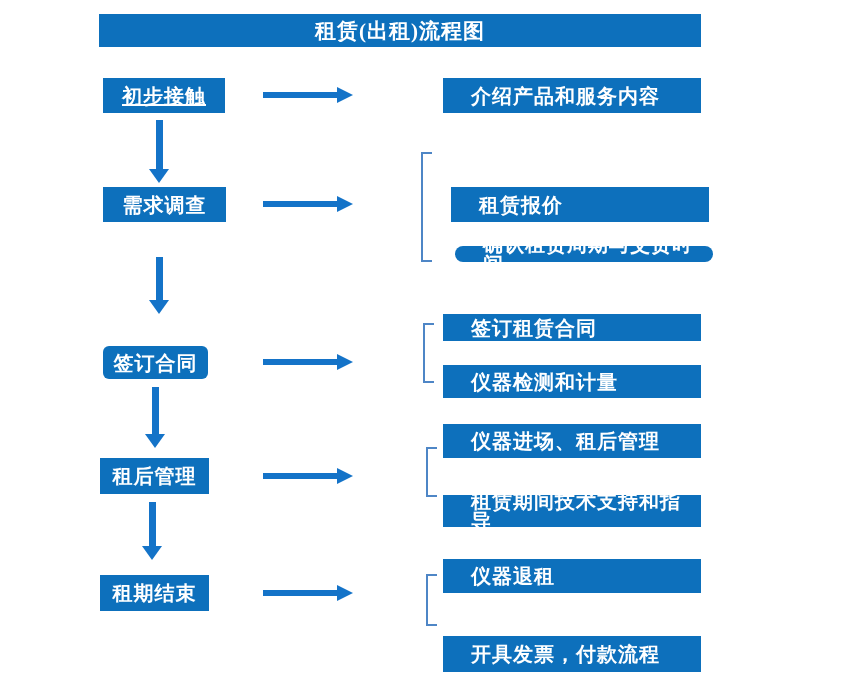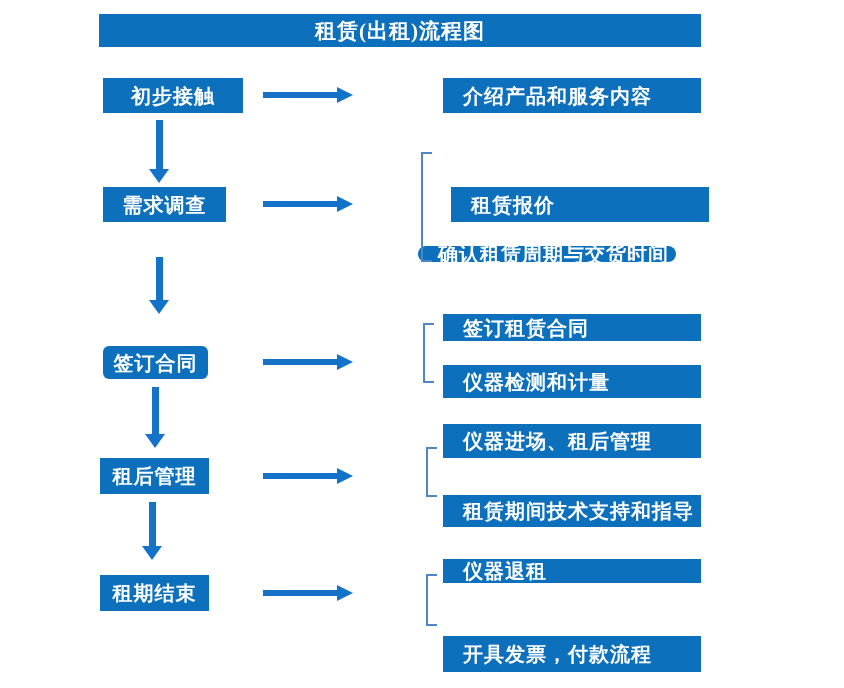--- a/index.html
+++ b/index.html
@@ -14,21 +14,21 @@
     position:relative;width:844px;height:688px;background:var(--bg);
     font-family:"Liberation Serif","DejaVu Serif",serif;overflow:hidden;
   }
   .box{
     position:absolute;background:var(--box);color:var(--txt);
     font-weight:bold;font-size:20px;line-height:1;
     display:flex;align-items:center;box-sizing:border-box;
     letter-spacing:1px;
   }
   .box.center{justify-content:center;}
-  .box.leftpad{padding-left:20px;justify-content:flex-start;}
+  .box.leftpad{padding-left:28px;justify-content:flex-start;}
   .title{
     position:absolute;background:var(--box);color:var(--txt);
     font-weight:bold;font-size:21px;letter-spacing:1px;
     display:flex;align-items:center;justify-content:center;box-sizing:border-box;
   }
   .arrow-r{position:absolute;height:16px;}
   .arrow-r .shaft{position:absolute;left:0;top:5px;height:6px;background:var(--arrow);}
   .arrow-r .head{
     position:absolute;right:0;top:0;width:0;height:0;
     border-left:16px solid var(--arrow);
@@ -48,38 +48,38 @@
     border-bottom:2px solid var(--bracket);
   }
 </style>
 </head>
 <body>
 
 <div class="canvas">
 
   <div class="title" style="left:99px;top:14px;width:602px;height:33px;">租赁(出租)流程图</div>
 
-  <div class="box center" style="left:103px;top:78px;width:140px;height:35px;">初步接触</div>
+  <div class="box center" style="left:103px;top:78px;width:122px;height:35px;text-decoration:underline;">初步接触</div>
   <div class="box center" style="left:103px;top:187px;width:123px;height:35px;">需求调查</div>
   <div class="box center" style="left:103px;top:346px;width:105px;height:33px;border-radius:6px;">签订合同</div>
   <div class="box center" style="left:100px;top:458px;width:109px;height:36px;">租后管理</div>
   <div class="box center" style="left:100px;top:575px;width:109px;height:36px;">租期结束</div>
 
   <div class="box leftpad" style="left:443px;top:78px;width:258px;height:35px;">介绍产品和服务内容</div>
 
   <div class="box leftpad" style="left:443px;top:187px;width:258px;height:35px;margin-left:8px;">租赁报价</div>
-  <div class="box leftpad" style="left:418px;top:246px;width:258px;height:16px;border-radius:10px;">确认租赁周期与交货时间</div>
+  <div class="box leftpad" style="left:455px;top:246px;width:258px;height:16px;border-radius:10px;">确认租赁周期与交货时间</div>
 
   <div class="box leftpad" style="left:443px;top:314px;width:258px;height:27px;">签订租赁合同</div>
   <div class="box leftpad" style="left:443px;top:365px;width:258px;height:33px;text-align:right;">仪器检测和计量</div>
 
   <div class="box leftpad" style="left:443px;top:424px;width:258px;height:34px;">仪器进场、租后管理</div>
   <div class="box leftpad" style="left:443px;top:495px;width:258px;height:32px;">租赁期间技术支持和指导</div>
 
-  <div class="box leftpad" style="left:443px;top:559px;width:258px;height:24px;font-family:Liberation Serif, serif;">仪器退租</div>
+  <div class="box leftpad" style="left:443px;top:559px;width:258px;height:34px;font-family:Liberation Serif, serif;">仪器退租</div>
   <div class="box leftpad" style="left:443px;top:636px;width:258px;height:36px;">开具发票，付款流程</div>
 
   <div class="arrow-r" style="left:263px;top:87px;width:90px;">
     <div class="shaft" style="width:76px;"></div>
     <div class="head"></div>
   </div>
   <div class="arrow-r" style="left:263px;top:196px;width:90px;">
     <div class="shaft" style="width:76px;"></div>
     <div class="head"></div>
   </div>

